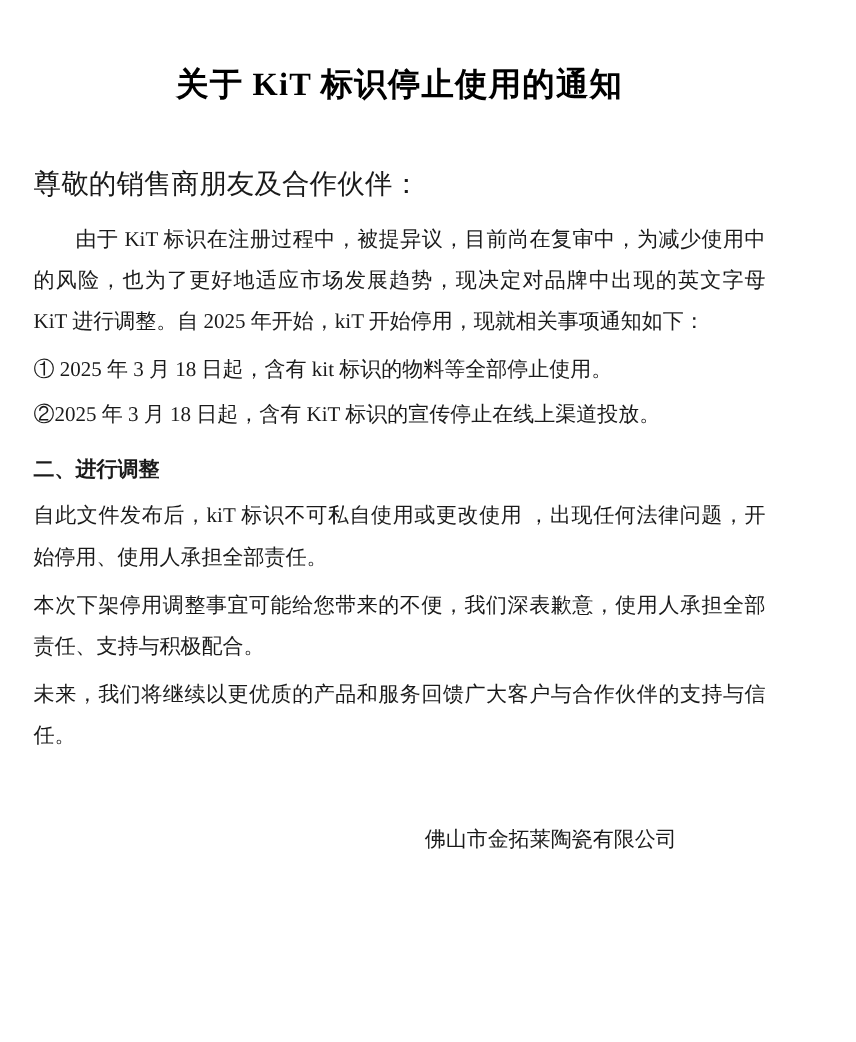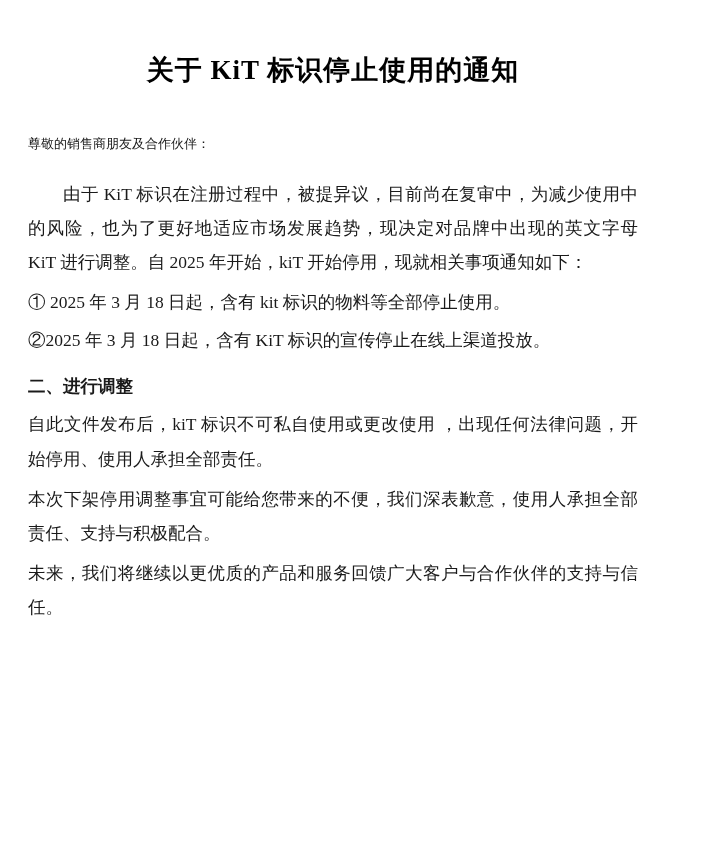--- a/index.html
+++ b/index.html
@@ -25,23 +25,23 @@
     text-align: center;
     font-size: 27px;
     font-weight: bold;
     letter-spacing: 1px;
     margin-top: 22px;
     margin-bottom: 44px;
     color: #000;
     font-family: "Liberation Serif", "DejaVu Serif", serif;
   }
   .salutation {
-    font-size: 13px;
+    font-size: 23px;
     line-height: 1.9;
-    margin-bottom: 20px;
+    margin-bottom: 6px;
   }
   .para {
     font-size: 17.5px;
     line-height: 1.95;
     text-align: justify;
     text-justify: inter-ideograph;
     margin: 0 0 6px 0;
   }
   .para.indent {
     text-indent: 2em;
@@ -85,15 +85,16 @@
 
   <div class="list-item">① 2025 年 3 月 18 日起，含有 kit 标识的物料等全部停止使用。</div>
   <div class="list-item">②2025 年 3 月 18 日起，含有 KiT 标识的宣传停止在线上渠道投放。</div>
 
   <div class="section-head">二、进行调整</div>
   <p class="para">自此文件发布后，kiT 标识不可私自使用或更改使用 ，出现任何法律问题，开始停用、使用人承担全部责任。</p>
   <p class="para">本次下架停用调整事宜可能给您带来的不便，我们深表歉意，使用人承担全部责任、支持与积极配合。</p>
   <p class="para">未来，我们将继续以更优质的产品和服务回馈广大客户与合作伙伴的支持与信任。</p>
 
   <div class="sign-block">
+    <div class="sign-company">佛山市金拓莱陶瓷有限公司</div>
   </div>
 
 </div>
 
 </body></html>

